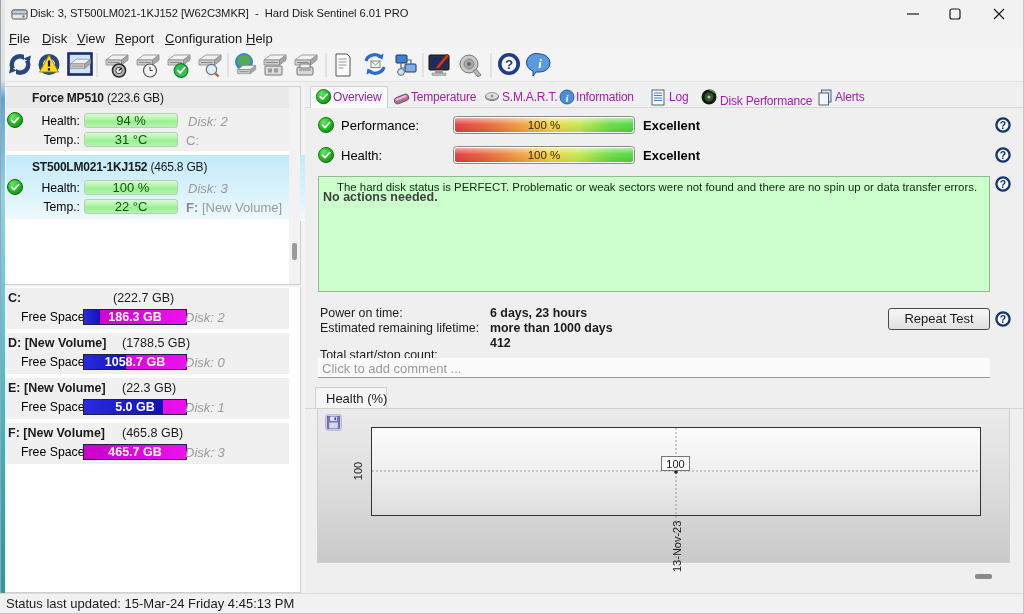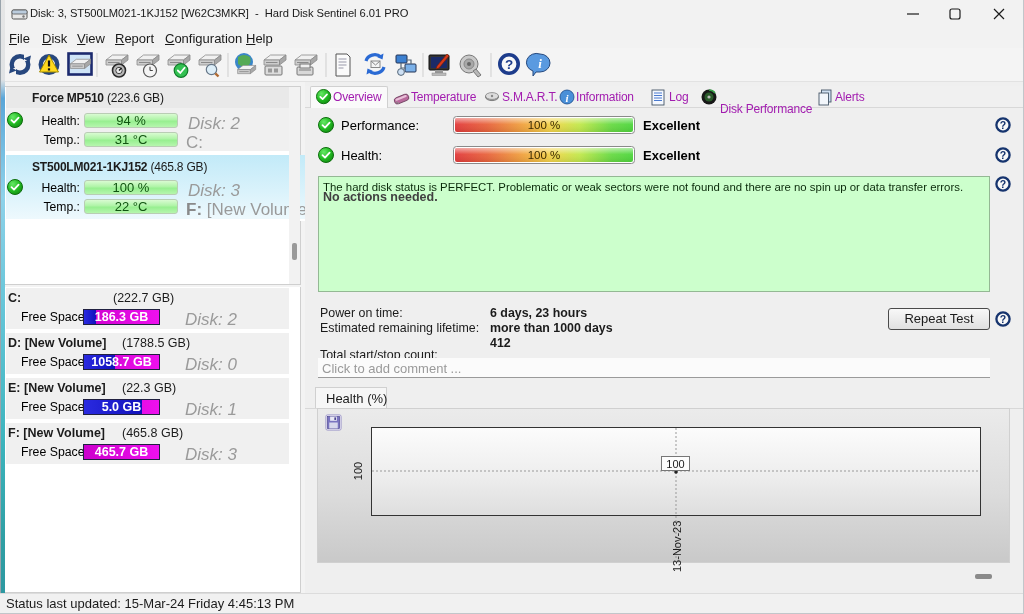--- a/index.html
+++ b/index.html
@@ -12,26 +12,26 @@
 .mi u{text-decoration:underline}
 
 #toolbar{left:0;top:48px;width:1024px;height:34px;background:#f4f4f4;border-bottom:1px solid #e2e2e2}
 
 #leftedge{left:0;top:0;width:5px;height:614px;background:linear-gradient(180deg,#e6e6e6 0%,#dfe2e4 13%,#5aa6d8 16%,#8ed2ea 32%,#62c4d6 52%,#3cb4bd 72%,#2f9fa4 88%,#2d96a0 100%);border-left:1px solid #9aa4ac}
 #disklist{left:5px;top:86px;width:296px;height:199px;background:#fff;border:1px solid #cfcfcf;border-left:none}
 #vollist{left:5px;top:287px;width:296px;height:306px;background:#fff;border:1px solid #cfcfcf;border-left:none;border-top:none}
 .dblock{position:absolute;left:1px;width:282px;background:#f0f0f0;border-bottom:2px solid #fff}
 .grnbar{position:absolute;height:15px;width:94px;left:79px;border-radius:3px;background:linear-gradient(180deg,#d9fbd2 0%,#aef4a6 45%,#97ef90 55%,#b6f6ae 100%);border:1px solid #b9cdb4;text-align:center;font-size:13px;color:#115511;line-height:14px}
 .lbl{position:absolute;font-size:13px;color:#000000}
-.gry{position:absolute;font-size:17px;color:#9a9a9a}
+.gry{position:absolute;font-size:13px;color:#9a9a9a}
 .ital{font-style:italic}
 .tl{position:absolute;font-size:12px;letter-spacing:-0.2px;color:#a21caf}
 .pw{position:absolute;font-size:12.4px;color:#1b1b1b}
 .hv{position:absolute;font-size:12.5px;font-weight:bold;color:#1b1b1b}
-.fsbar{position:absolute;height:16px;width:77px;left:79px;background:linear-gradient(90deg,#cc00cc,#ee10ee);border:1px solid #202040;text-align:center;font-size:12.5px;font-weight:bold;color:#fff;line-height:14px;overflow:hidden}
+.fsbar{position:absolute;height:16px;width:104px;left:79px;background:linear-gradient(90deg,#cc00cc,#ee10ee);border:1px solid #202040;text-align:center;font-size:12.5px;font-weight:bold;color:#fff;line-height:14px;overflow:hidden}
 .fsblue{position:absolute;left:0;top:0;height:100%;background:linear-gradient(90deg,#2a2ae0,#1111bb)}
 .fstxt{position:relative}
 
 #rightpane{left:305px;top:82px;width:719px;height:511px;background:#efefef}
 
 #statusbar{left:0;top:593px;width:1024px;height:21px;background:#f1f1f1;border-top:1px solid #dcdcdc;font-size:13px;padding:2px 0 0 6px}
 .bold{font-weight:bold}
 </style></head>
 <body>
 <div class="abs" id="titlebar"></div>
@@ -312,21 +312,21 @@
   <g transform="translate(512,3)">
       <rect x="4.5" y="1" width="9.5" height="12" fill="#cfe0f2" stroke="#456" stroke-width="0.9"></rect>
       <rect x="2" y="4" width="9.5" height="12" fill="#f2f6fb" stroke="#456" stroke-width="0.9"></rect>
     </g>
 </svg>
 <div class="abs tl" style="left:333px;top:90px">Overview</div>
 <div class="abs tl" style="left:411px;top:90px">Temperature</div>
 <div class="abs tl" style="left:502px;top:90px">S.M.A.R.T.</div>
 <div class="abs tl" style="left:576px;top:90px">Information</div>
 <div class="abs tl" style="left:669px;top:90px">Log</div>
-<div class="abs tl" style="left:720px;top:102px">Disk Performance</div>
+<div class="abs tl" style="left:720px;top:94px">Disk Performance</div>
 <div class="abs tl" style="left:835px;top:90px">Alerts</div>
 
 <svg class="abs" style="left:318px;top:117px;width:16px;height:16px" viewBox="0 0 16 16">
     <use href="#gchk"></use>
   </svg>
 <svg class="abs" style="left:318px;top:147px;width:16px;height:16px" viewBox="0 0 16 16">
     <use href="#gchk"></use>
   </svg>
 <div class="abs lbl" style="left:341px;top:118px">Performance:</div>
 <div class="abs lbl" style="left:341px;top:148px">Health:</div>
@@ -339,21 +339,21 @@
 <svg class="abs" style="left:453px;top:146px;width:182px;height:18px" viewBox="0 0 182 18">
     <rect x="0.5" y="0.5" width="181" height="17" rx="3" fill="#fff" stroke="#8a8a8a"></rect>
     <rect x="2" y="2" width="178" height="14" rx="2" fill="url(#perfgrad)"></rect>
     <rect x="2" y="2" width="178" height="14" rx="2" fill="url(#vglow)"></rect>
     <text x="91" y="13" font-size="11.5" fill="#3a2a00" text-anchor="middle" font-family="Liberation Sans">100 %</text>
   </svg>
 <div class="abs lbl bold" style="left:643px;top:118px">Excellent</div>
 <div class="abs lbl bold" style="left:643px;top:148px">Excellent</div>
 
 <div class="abs" style="left:318px;top:176px;width:672px;height:116px;background:#ccffcc;border:1px solid #94b894"></div>
-<div class="abs" style="left:323px;top:181px;font-size:11.4px;color:#0a2a0a;white-space:nowrap">The hard disk status is PERFECT. Problematic or weak sectors were not found and there are no spin up or data transfer errors.</div>
+<div class="abs" style="left:337px;top:181px;font-size:11.4px;color:#0a2a0a;white-space:nowrap">The hard disk status is PERFECT. Problematic or weak sectors were not found and there are no spin up or data transfer errors.</div>
 <div class="abs bold" style="left:323px;top:190px;font-size:12.5px;color:#404040">No actions needed.</div>
 
 <div class="abs pw" style="left:320px;top:306px">Power on time:</div>
 <div class="abs pw bold" style="left:490px;top:306px">6 days, 23 hours</div>
 <div class="abs pw" style="left:320px;top:321px">Estimated remaining lifetime:</div>
 <div class="abs pw bold" style="left:490px;top:321px">more than 1000 days</div>
 <div class="abs pw" style="left:320px;top:348px">Total start/stop count:</div>
 <div class="abs pw bold" style="left:490px;top:336px">412</div>
 
 <div class="abs" style="left:888px;top:308px;width:102px;height:22px;background:linear-gradient(180deg,#f8f8f8,#e0e0e0);border:1.5px solid #4a4a4a;border-radius:3px;text-align:center;padding-top:2px;font-size:13px">Repeat Test</div>

